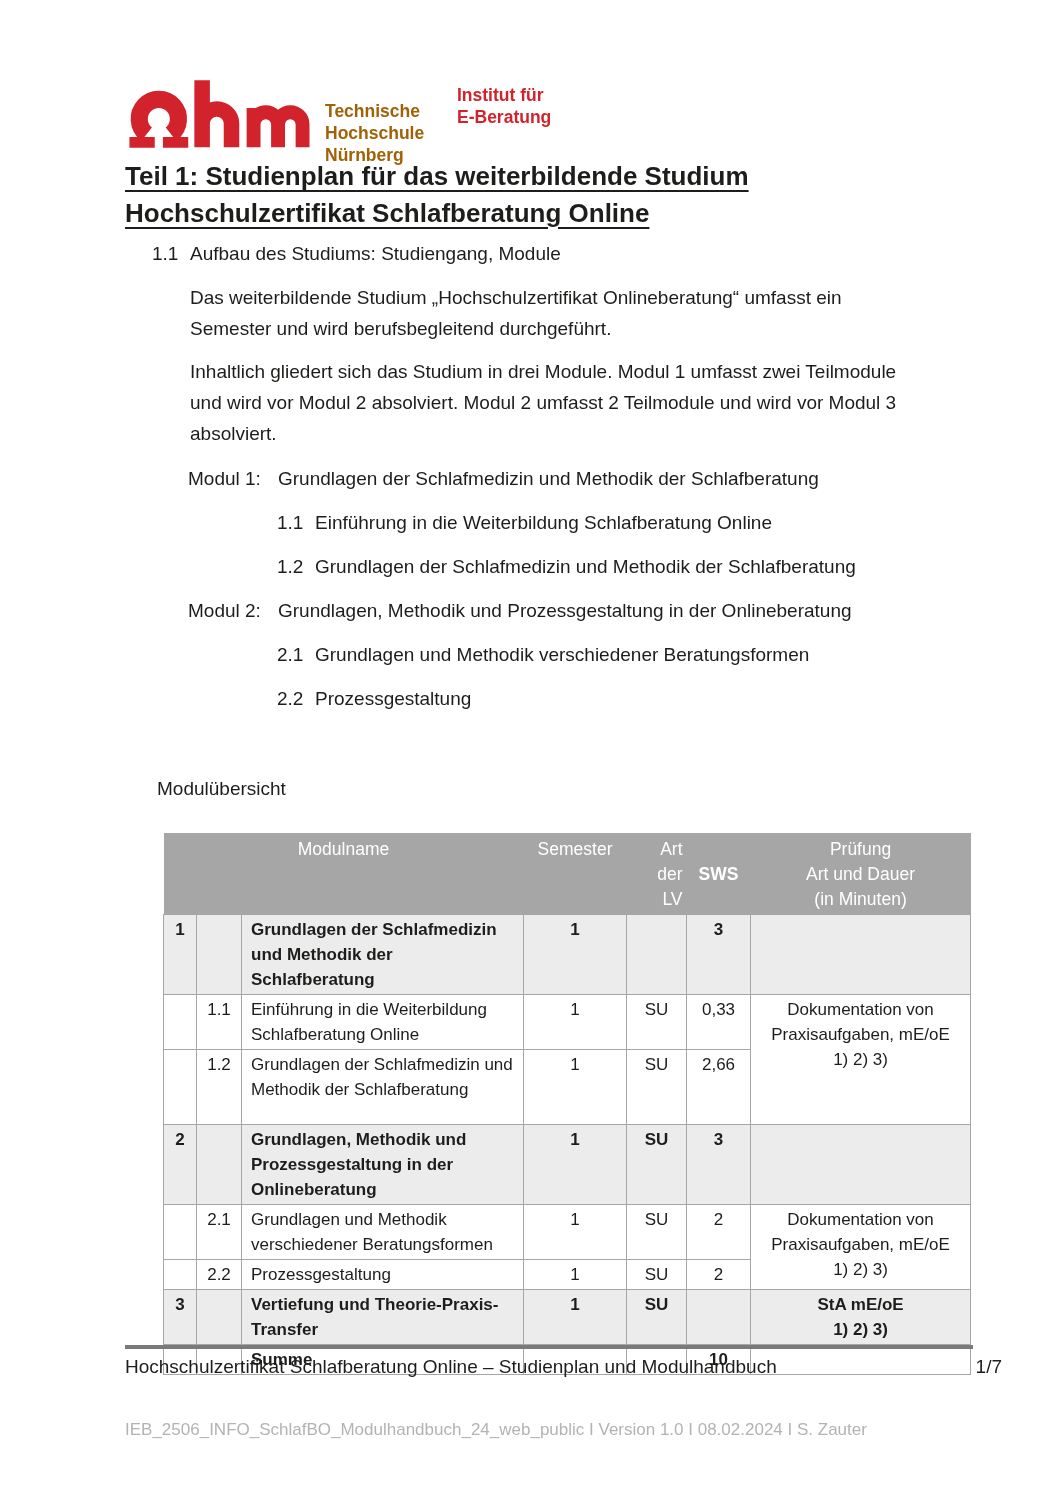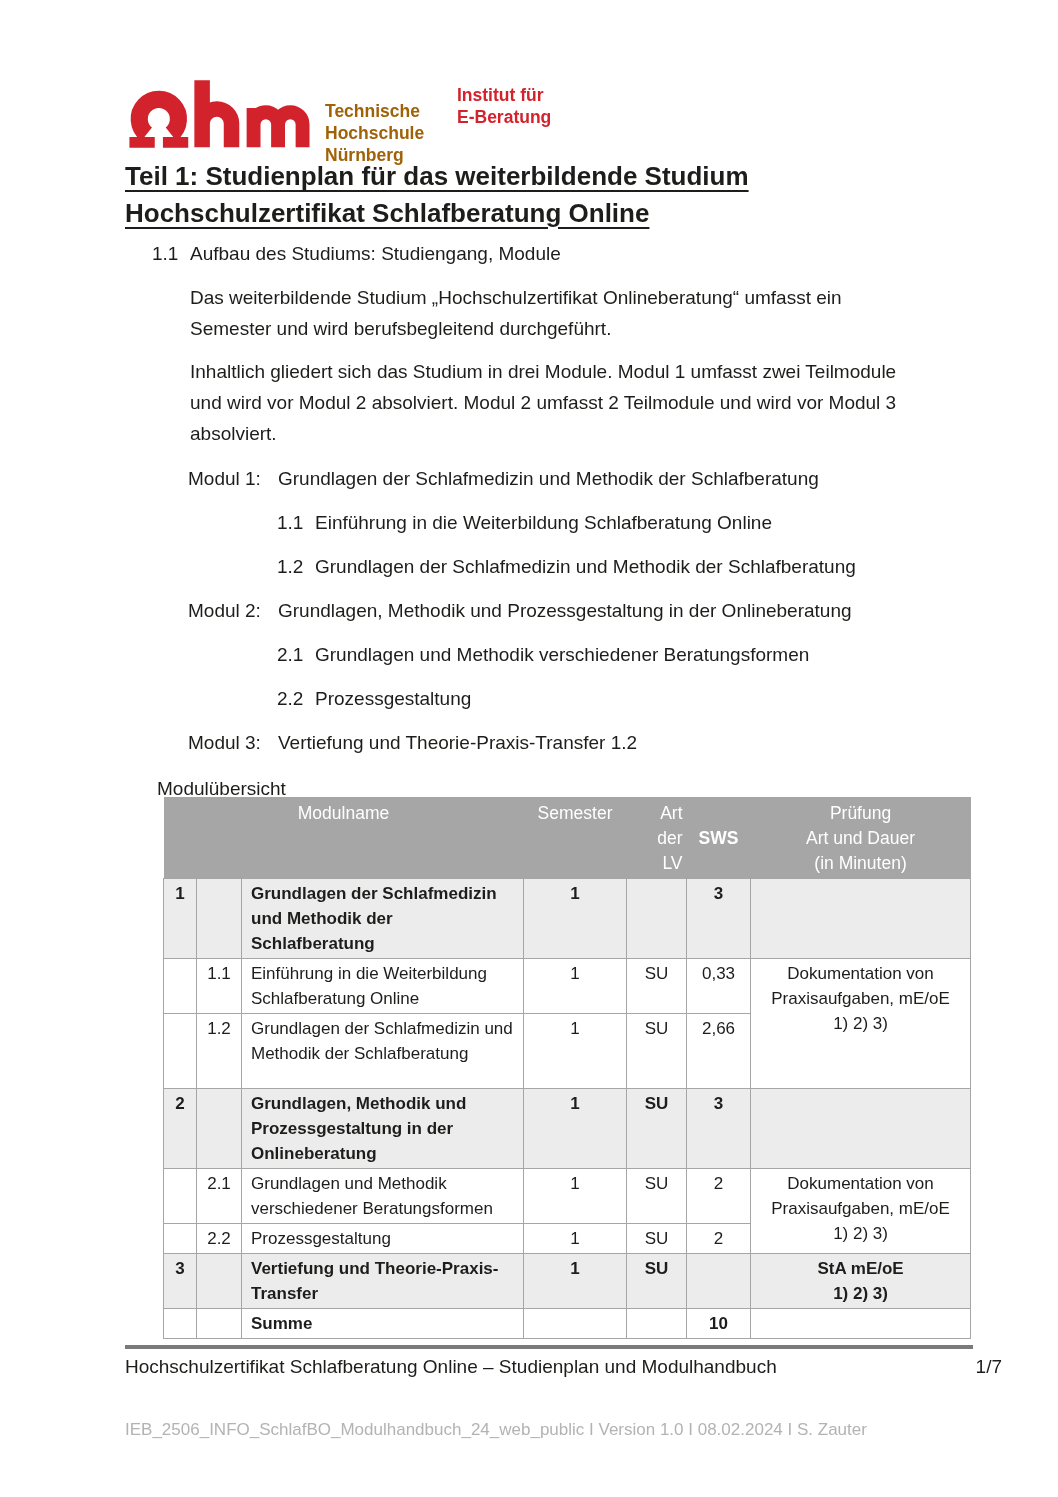--- a/index.html
+++ b/index.html
@@ -25,21 +25,21 @@
   .p2 { left:190px; top:356px; width:708px; }
   
   .modlist { position:absolute; left:188px; top:466px; width:760px; font-size:19px; }
   .mod-row { display:flex; line-height:26px; margin-bottom:18px; }
   .mod-row .mod-label { width:90px; flex:0 0 90px; }
   .sub-row { display:flex; line-height:26px; margin-bottom:18px; padding-left:89px; }
   .sub-row .sub-num { width:38px; flex:0 0 38px; }
   
   .tbl-caption { position:absolute; left:157px; top:778px; font-size:19px; }
   table.mod-table {
-    position:absolute; left:163px; top:797px; width:807px;
+    position:absolute; left:163px; top:833px; width:807px;
     border-collapse:collapse; table-layout:fixed; font-size:17px;
   }
   .mod-table th {
     background:#a6a6a6; color:#ffffff; font-weight:normal;
     font-size:17.5px; line-height:25px; border:none; padding:4px 4px 2px 4px;
     vertical-align:top; text-align:center;
   }
   .mod-table th.th-art { text-align:right; padding-left:14px; }
   .mod-table th.th-sws { vertical-align:middle;font-weight:bold; }
   .mod-table td {
@@ -108,24 +108,20 @@
       <span class="mod-label">Modul 2:</span>
       <span>Grundlagen, Methodik und Prozessgestaltung in der Onlineberatung</span>
     </div>
     <div class="sub-row">
       <span class="sub-num">2.1</span>
       <span>Grundlagen und Methodik verschiedener Beratungsformen</span>
     </div>
     <div class="sub-row">
       <span class="sub-num">2.2</span>
       <span>Prozessgestaltung</span>
-    </div>
-    <div class="mod-row">
-      <span class="mod-label">Modul 3:</span>
-      <span>Vertiefung und Theorie-Praxis-Transfer 1.2</span>
     </div>
   </div>
 
   <div class="tbl-caption">Modulübersicht</div>
 
   <table class="mod-table">
     <colgroup>
       <col style="width:33px">
         <col style="width:45px">
         <col style="width:282px">

